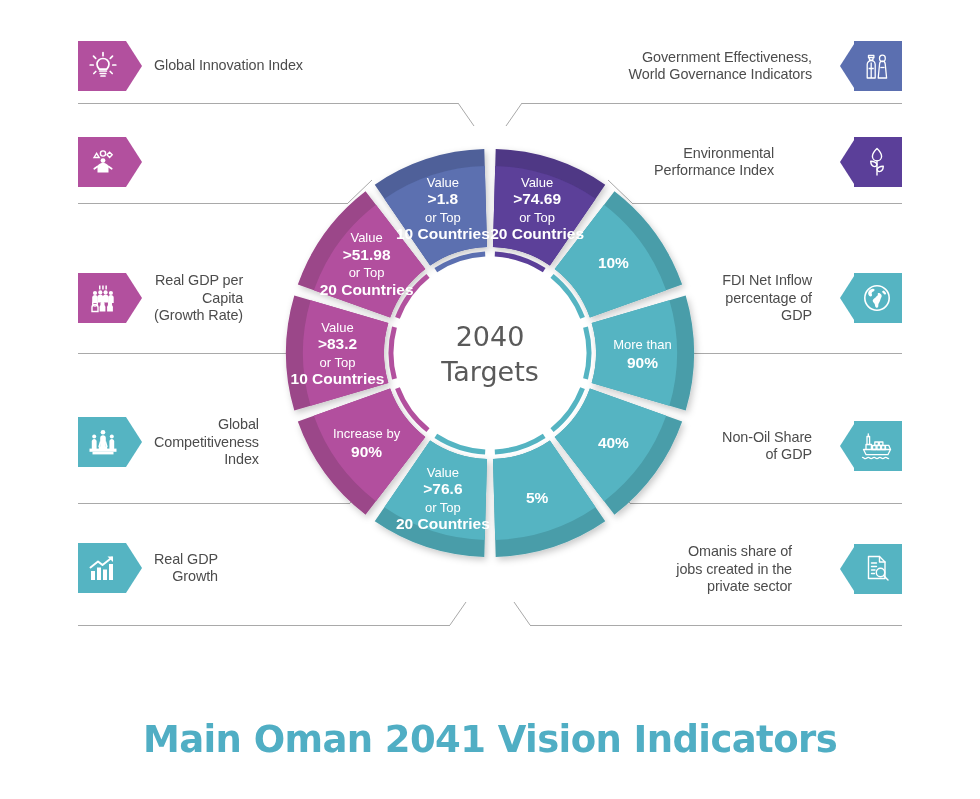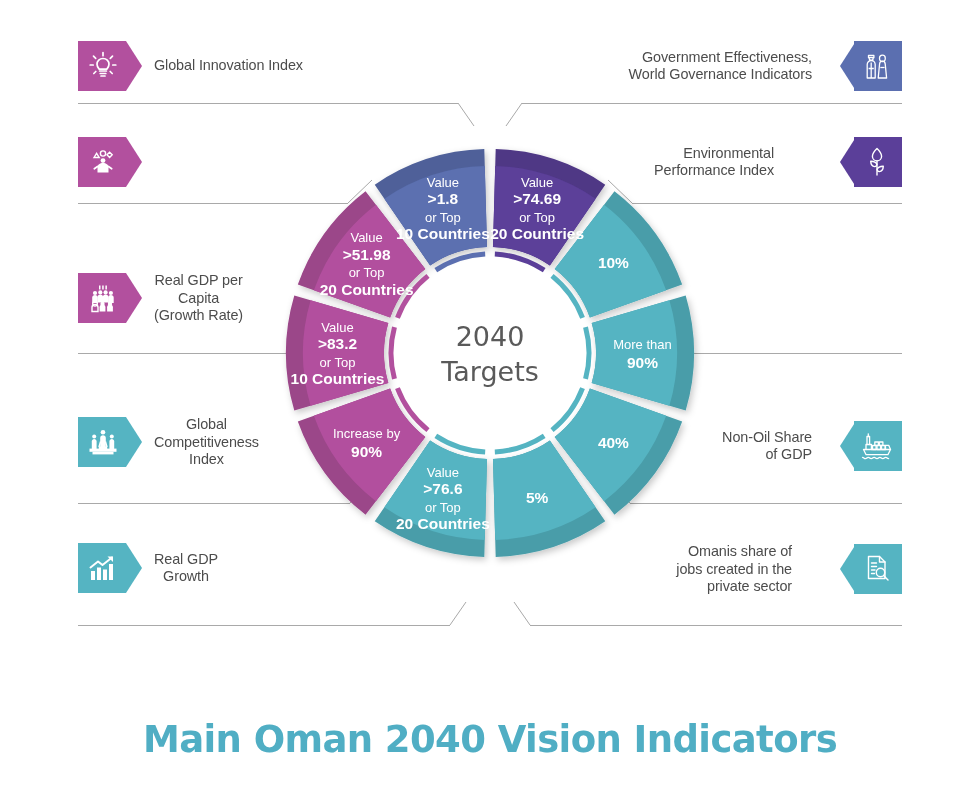--- a/index.html
+++ b/index.html
@@ -34,21 +34,21 @@
     border-top:25px solid transparent;border-bottom:25px solid transparent;
   }
   .tag svg{position:relative;z-index:2;display:block;}
   .label-row.left .tag svg{margin-right:12px;}
   .label-row.right .tag svg{margin-left:12px;}
 
   .label-text{
     font-size:14.4px;line-height:17.5px;color:#4c4c4c;
     letter-spacing:-0.1px;
   }
-  .label-row.left .label-text{margin-left:14px;text-align:center;}
+  .label-row.left .label-text{margin-left:14px;text-align:right;}
   .label-row.right .label-text{margin-right:28px;text-align:right;}
 
   
   .divider{position:absolute;height:1px;background:#a9a9a9;}
 
   
   #main-title{
     position:absolute;left:0;right:0;top:718px;
     text-align:center;
     font-size:37px;font-weight:bold;color:#50aec4;
@@ -287,20 +287,35 @@
           <path d="M17 3.5c3.2 3 4.6 5.5 4.6 7.8 0 2.7-2.1 4.6-4.6 4.6s-4.6-1.9-4.6-4.6c0-2.3 1.4-4.8 4.6-7.8z"></path>
           <path d="M17 15.8V30"></path>
           <path d="M17 19.5c-1-2.3-3.2-3.4-6.3-3.3 0.1 3 1.4 5 4 5.4 1 0.1 1.8-0.6 2.3-2.1z"></path>
           <path d="M17 24.5c1-2.3 3.2-3.4 6.3-3.3-0.1 3-1.4 5-4 5.4-1 0.1-1.8-0.6-2.3-2.1z"></path>
         </g>
       </svg>
     </div>
     <div class="label-text">Environmental<br>Performance Index</div>
   </div>
 
+  <div class="label-row right" style="top:272px;">
+    <div class="tag">
+      <div class="body" style="background:#55b4c2"></div>
+      <div class="point" style="border-right:16px solid #55b4c2"></div>
+      <svg width="34" height="34" viewBox="0 0 34 34">
+        <circle cx="17" cy="17" r="12.2" fill="none" stroke="#fff" stroke-width="1.6"></circle>
+        <g fill="#fff">
+          <path d="M12.5 7.8c1.6-0.4 2.4 0.6 1.9 1.8-0.5 1.2-2 1-2.6 2.1-0.5 1 0.6 1.8 0.2 2.9-0.4 1-1.9 1.1-2.6 0.4-0.9-0.9-1.4-2.4-1.2-3.6 0.3-1.7 2.4-3.1 4.3-3.6z"></path>
+          <path d="M17.8 12.2c1.4-0.6 2.6 0.2 3.4 1.3 0.9 1.2 0.4 2.6-0.3 3.8-0.7 1.2-0.6 2.6-1.4 3.7-0.8 1.1-1.3 2.5-1.2 3.9 0.1 1.3-1.3 2.4-2.3 1.7-1.1-0.8-0.8-2.4-1.3-3.6-0.5-1.2-1.9-1.9-2-3.2-0.1-1.3 1.2-2.1 2.2-2.8 1-0.7 1.4-2 2.9-2.8z"></path>
+          <path d="M23.5 9.5c1 0.5 1.9 1.4 2.5 2.4 0.5 0.9-0.6 1.8-1.5 1.5-0.9-0.3-1.1-1.5-2-1.9-0.8-0.4-0.3-1.7 1-2z"></path>
+        </g>
+      </svg>
+    </div>
+    <div class="label-text">FDI Net Inflow<br>percentage of<br>GDP</div>
+  </div>
 
   <div class="label-row right" style="top:421px;">
     <div class="tag">
       <div class="body" style="background:#55b4c2"></div>
       <div class="point" style="border-right:16px solid #55b4c2"></div>
       <svg width="36" height="34" viewBox="0 0 36 34">
         <g stroke="#fff" stroke-width="1.3" fill="none" stroke-linejoin="round" stroke-linecap="round">
           <path d="M4.5 20.5h27l-2.6 5.2H7.1z"></path>
           <path d="M7 20.5v-5h5.4v5"></path>
           <path d="M8 15.5V7.5h2.6v8"></path>
@@ -328,15 +343,15 @@
           <path d="M19.5 4.5V10H25"></path>
           <path d="M11.5 11h5M11.5 14.5h5M11.5 18h3.5M11.5 21.5h3"></path>
           <circle cx="20.5" cy="20.5" r="4.2"></circle>
           <path d="M23.6 23.6l4.4 4.4"></path>
         </g>
       </svg>
     </div>
     <div class="label-text">Omanis share of<br>jobs created in the<br>private sector</div>
   </div>
 
-  <div id="main-title">Main Oman 2040 Vision Indicators</div>
+  <div id="main-title">Main Oman 2041 Vision Indicators</div>
 
 </div>
 
 </body></html>

